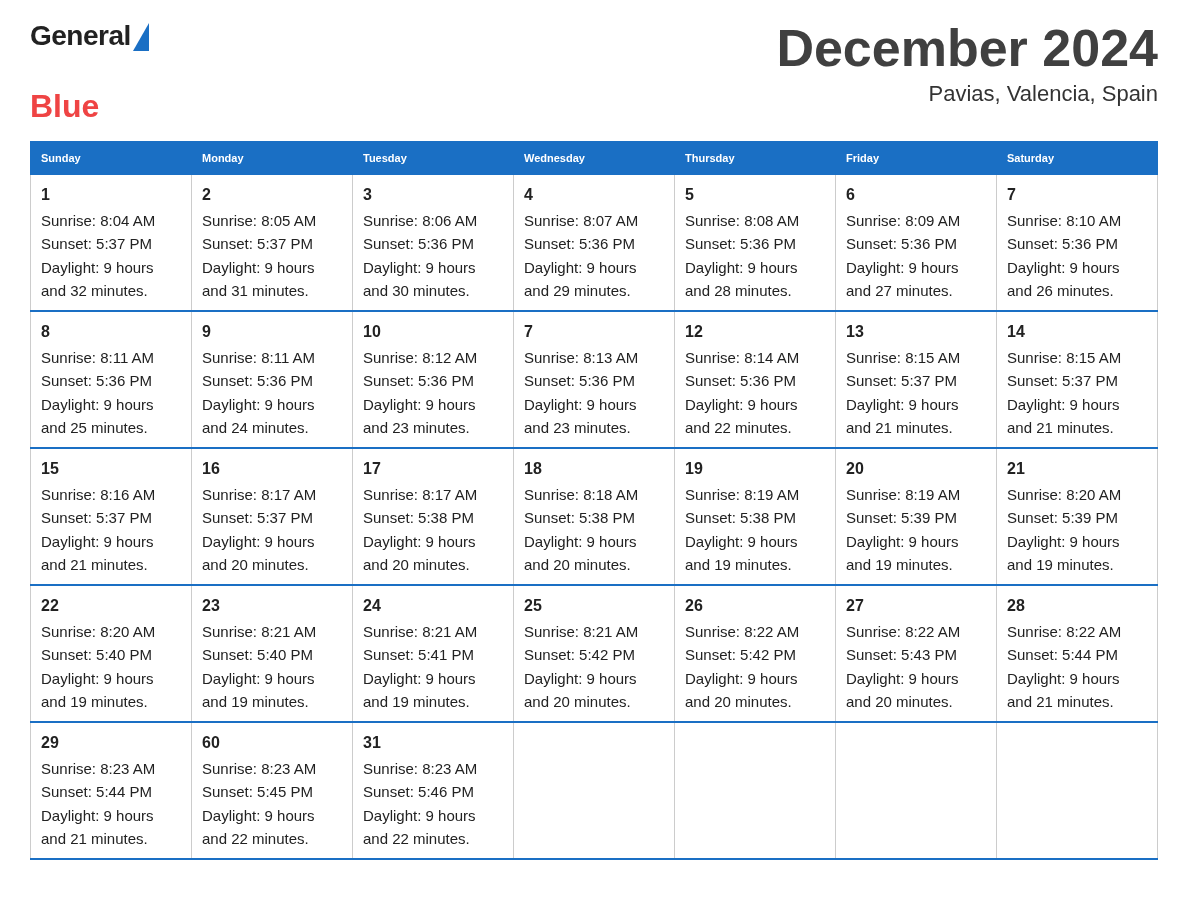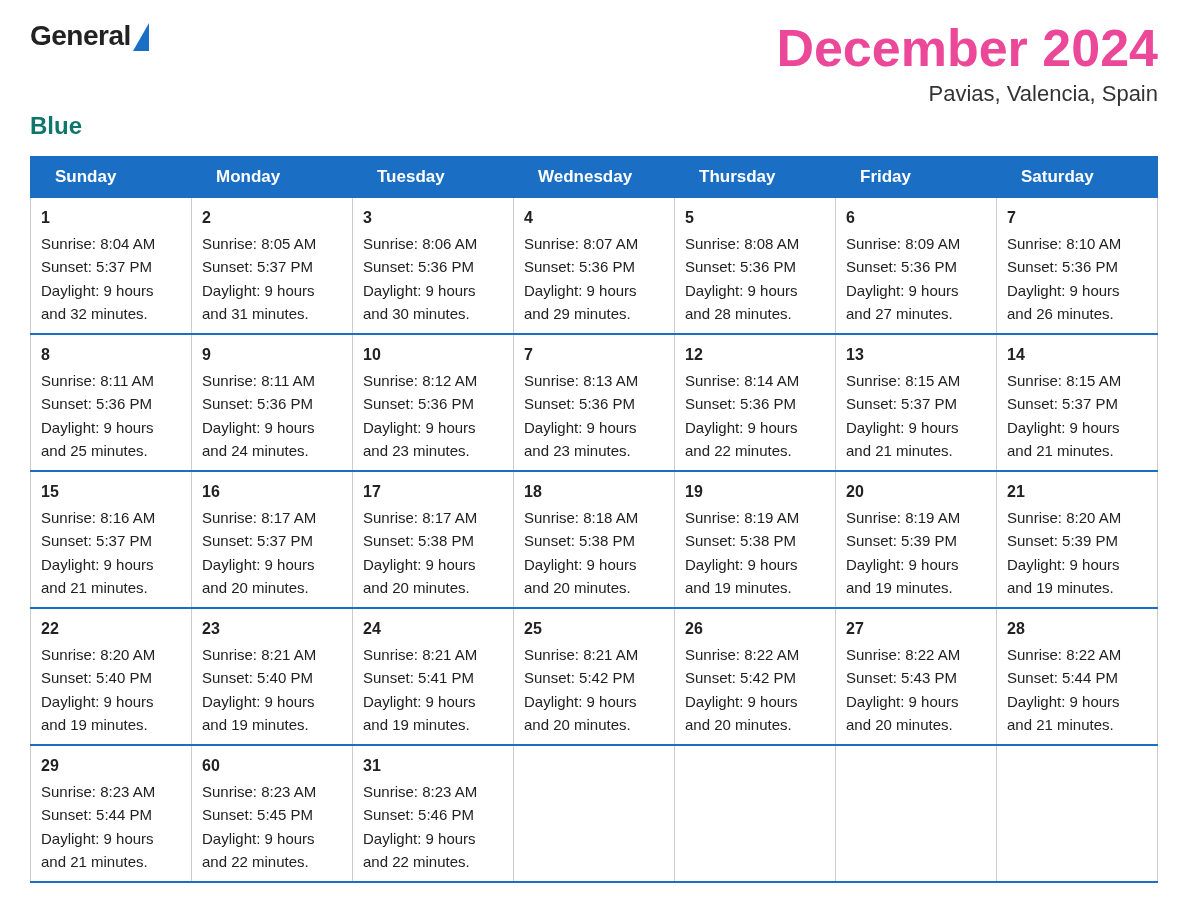--- a/index.html
+++ b/index.html
@@ -36,50 +36,49 @@
     .logo-triangle {
       width: 0;
       height: 0;
       border-left: 16px solid transparent;
       border-right: 0px solid transparent;
       border-bottom: 28px solid #1a6fc4;
       margin-left: 2px;
       margin-top: 2px;
     }
     .logo-blue {
-      font-size: 24px;
-      font-weight: bold;
-      color: #0f766e;
-      margin-top: 24px;
+      font-size: 32px;
+      font-weight: bold;
+      color: #ef4444;
     }
     .title-block {
       text-align: right;
     }
     .month-title {
       font-size: 52px;
       font-weight: bold;
-      color: #ec4899;
+      color: #404040;
       line-height: 1.1;
     }
     .location-title {
       font-size: 22px;
       color: #333;
       margin-top: 4px;
     }
     table {
       width: 100%;
       border-collapse: collapse;
       table-layout: fixed;
     }
     thead tr th {
       background: #1a6fc4;
       color: #fff;
-      font-size: 17px;
-      font-weight: bold;
-      padding: 10px 24px;
+      font-size: 11px;
+      font-weight: bold;
+      padding: 10px 10px;
       text-align: left;
       border: 1px solid #1a6fc4;
     }
     tbody tr {
       border-bottom: 2px solid #1a6fc4;
     }
     tbody td {
       vertical-align: top;
       padding: 8px 10px;
       font-size: 13.5px;

